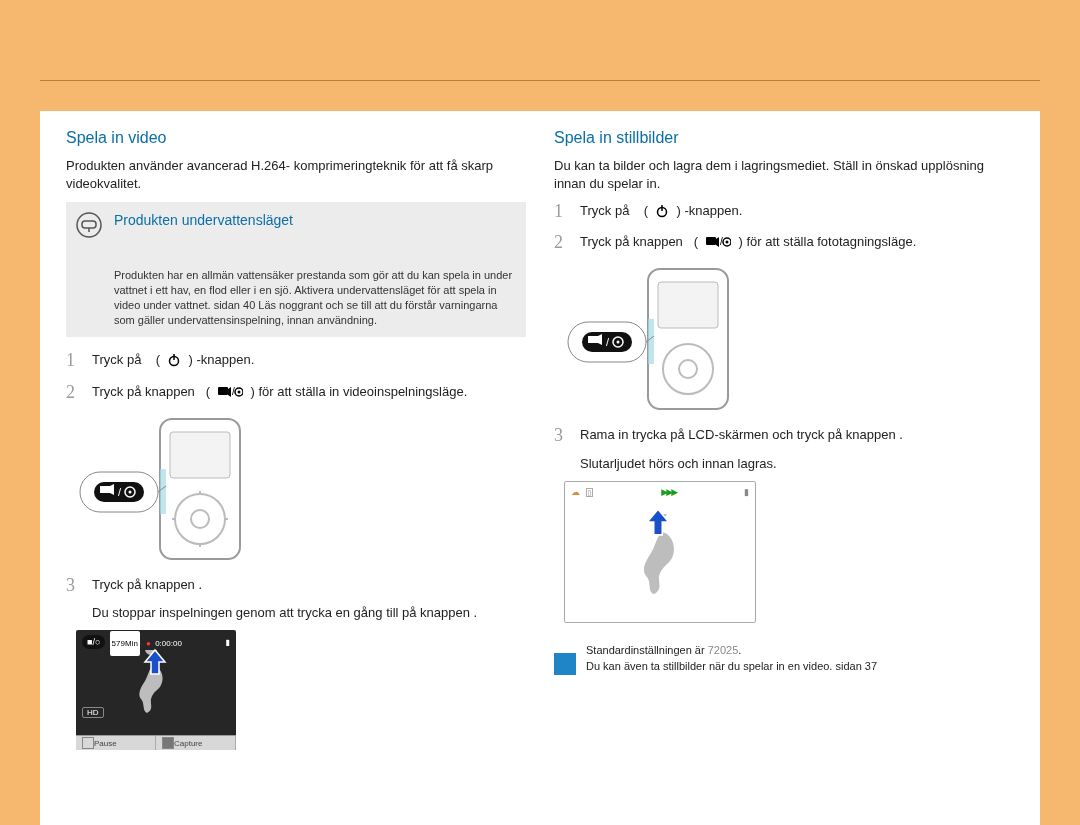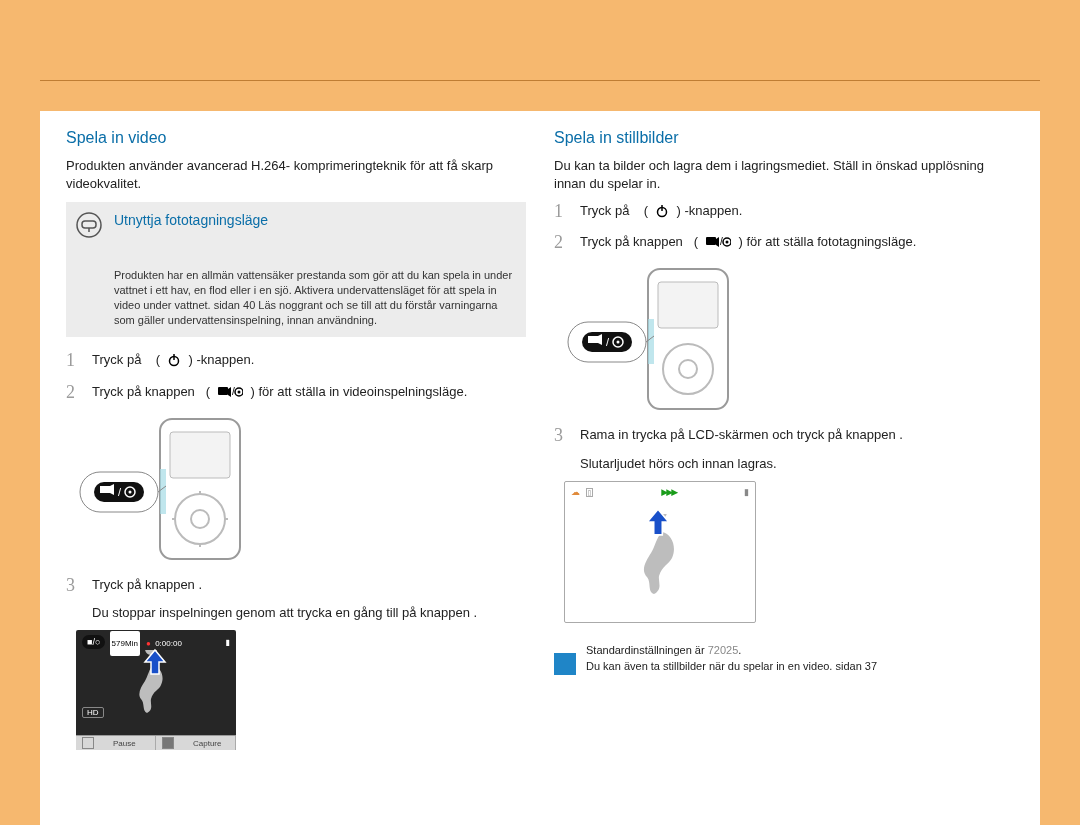--- a/index.html
+++ b/index.html
@@ -127,21 +127,21 @@
     background: #d8d8d8;
     color: #444;
     font-size: 8px;
     display: flex;
     border-top: 1px solid #999;
   }
   .preview-dark .bottom > div {
     flex: 1;
     display: flex;
     align-items: center;
-    gap: 19px;
+    gap: 0;
     padding-left: 6px;
     border-right: 1px solid #aaa;
   }
   .preview-light {
     width: 190px;
     height: 140px;
     border: 1px solid #aaa;
     border-radius: 2px;
     position: relative;
     margin: 8px 0 14px 10px;
@@ -223,21 +223,21 @@
       <p class="para">Produkten använder avancerad H.264- komprimeringteknik för att få skarp videokvalitet.</p>
 
       <div class="callout">
         <span class="icon-box">
           <svg viewBox="0 0 26 26" width="26" height="26">
             <circle cx="13" cy="13" r="12" fill="none" stroke="#555" stroke-width="1.5"></circle>
             <rect x="6" y="9" width="14" height="7" rx="3" fill="none" stroke="#555" stroke-width="1.5"></rect>
             <path d="M13 16 v4" stroke="#555" stroke-width="1.5"></path>
           </svg>
         </span>
-        <div class="callout-title">Utnyttja fototagningsläge</div>
+        <div class="callout-title">Produkten undervattensläget</div>
         <div class="callout-body">Produkten har en allmän vattensäker prestanda som gör att du kan spela in under vattnet i ett hav, en flod eller i en sjö. Aktivera undervattensläget för att spela in video under vattnet. sidan 40 Läs noggrant och se till att du förstår varningarna som gäller undervattensinspelning, innan användning.</div>
       </div>
 
       <div class="steps">
         <div class="step">
           <div class="num">1</div>
           <div class="txt">
             <span>Tryck på</span>
             &nbsp;&nbsp;&nbsp;(&nbsp;
             <span class="inline-icon">

